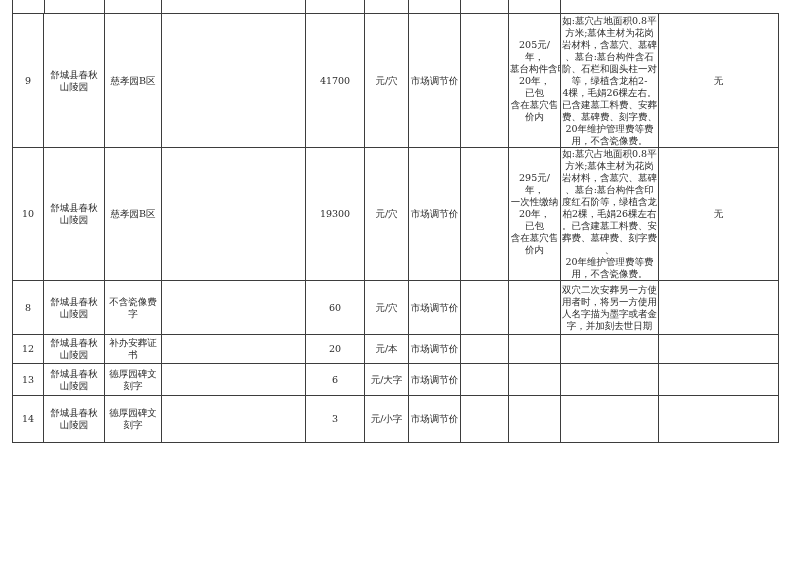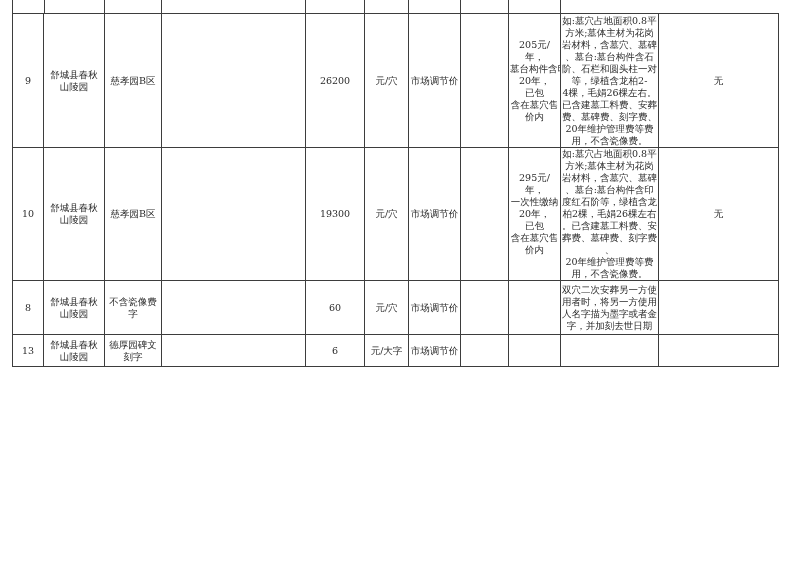--- a/index.html
+++ b/index.html
@@ -77,21 +77,21 @@
       <col style="width:98px">
         <col style="width:120px">
     </colgroup>
     <tbody>
       <tr class="h9">
         <td>9</td>
         <td>舒城县春秋
 山陵园</td>
         <td>慈孝园B区</td>
         <td></td>
-        <td>26200</td>
+        <td>41700</td>
         <td>元/穴</td>
         <td>市场调节价</td>
         <td></td>
         <td>205元/年，
 墓台构件含印
 20年，已包
 含在墓穴售
 价内</td>
         <td class="desc">如:墓穴占地面积0.8平
 方米;墓体主材为花岗
@@ -144,29 +144,59 @@
         <td>元/穴</td>
         <td>市场调节价</td>
         <td></td>
         <td></td>
         <td class="desc">双穴二次安葬另一方使
 用者时，将另一方使用
 人名字描为墨字或者金
 字，并加刻去世日期</td>
         <td></td>
       </tr>
+      <tr class="h12">
+        <td>12</td>
+        <td>舒城县春秋
+山陵园</td>
+        <td>补办安葬证
+书</td>
+        <td></td>
+        <td>20</td>
+        <td>元/本</td>
+        <td>市场调节价</td>
+        <td></td>
+        <td></td>
+        <td class="desc"></td>
+        <td></td>
+      </tr>
       <tr class="h13">
         <td>13</td>
         <td>舒城县春秋
 山陵园</td>
         <td>德厚园碑文
 刻字</td>
         <td></td>
         <td>6</td>
         <td>元/大字</td>
+        <td>市场调节价</td>
+        <td></td>
+        <td></td>
+        <td class="desc"></td>
+        <td></td>
+      </tr>
+      <tr class="h14">
+        <td>14</td>
+        <td>舒城县春秋
+山陵园</td>
+        <td>德厚园碑文
+刻字</td>
+        <td></td>
+        <td>3</td>
+        <td>元/小字</td>
         <td>市场调节价</td>
         <td></td>
         <td></td>
         <td class="desc"></td>
         <td></td>
       </tr>
     </tbody>
   </table>
 </div>
 

